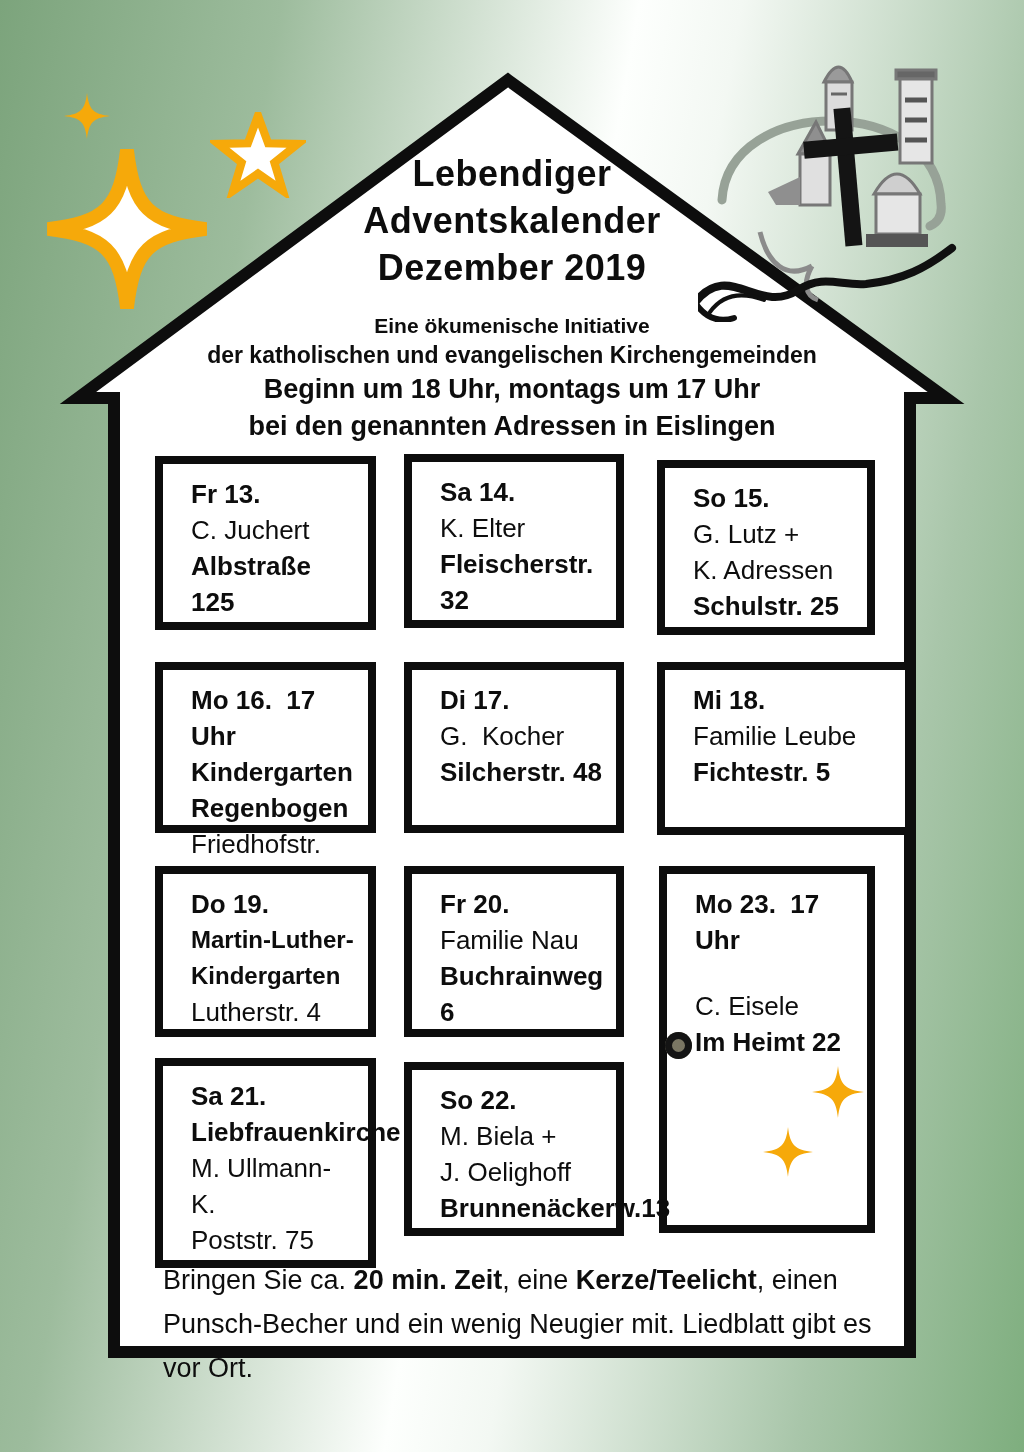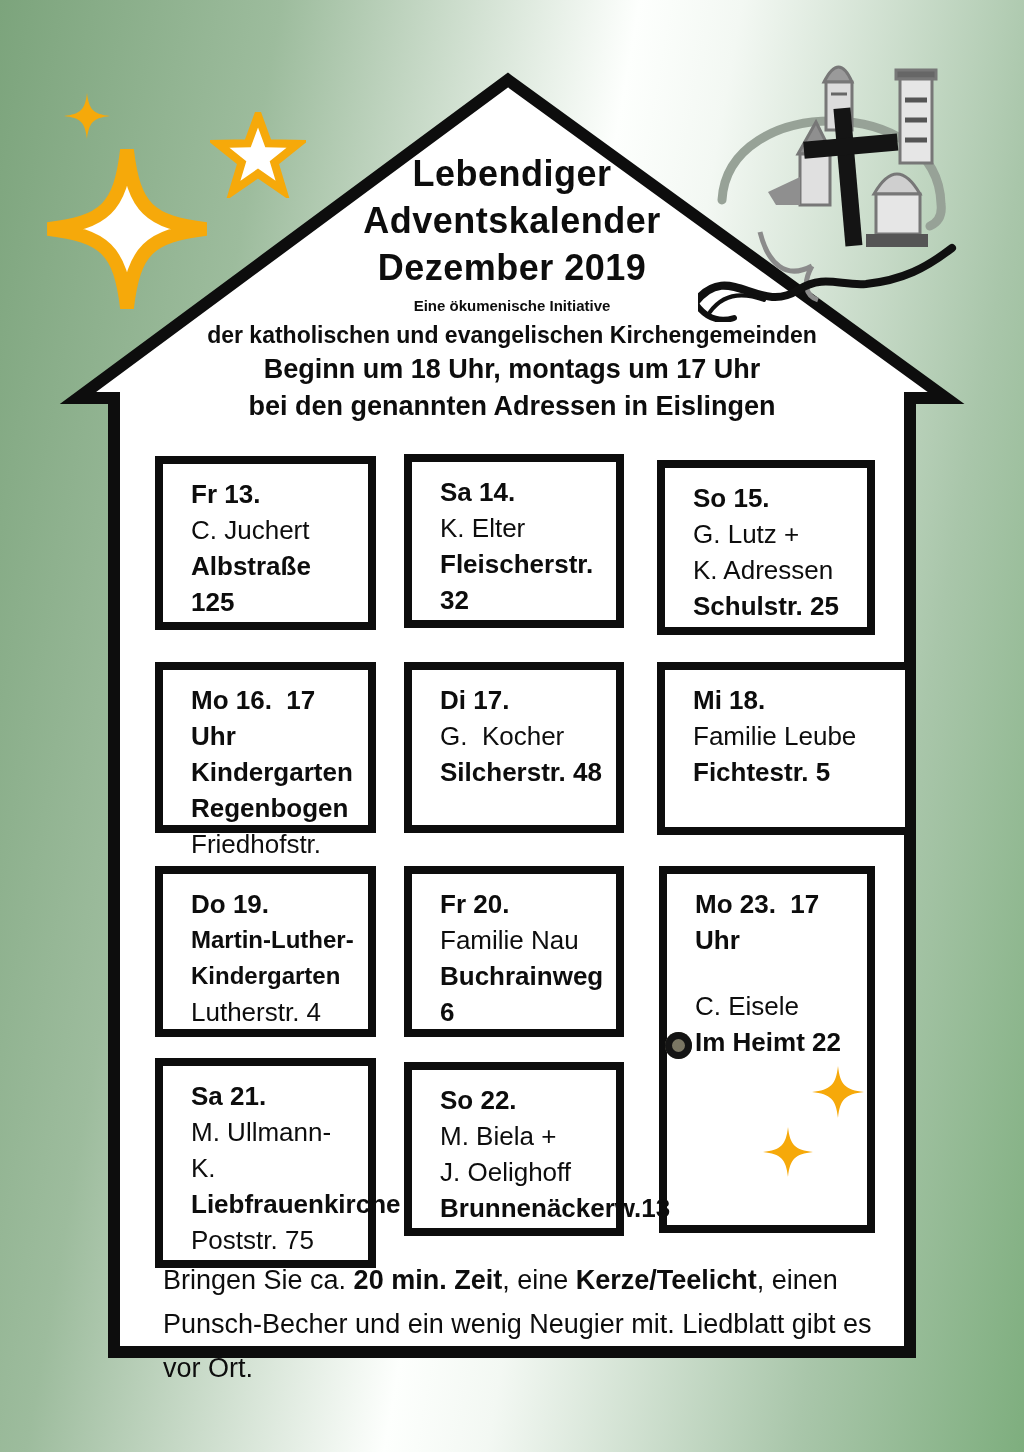--- a/index.html
+++ b/index.html
@@ -12,21 +12,21 @@
     font-family:"Liberation Sans","DejaVu Sans",sans-serif;
     color:#0d0d0d;
   }
   .abs{position:absolute;}
   
   .header{
     position:absolute;left:112px;top:150px;width:800px;
     text-align:center;line-height:47px;
   }
   .title-line{font-size:36px;font-weight:bold;letter-spacing:.5px;}
-  .sub1{font-size:15px;font-weight:bold;line-height:29px;margin-top:0;}
+  .sub1{font-size:21px;font-weight:bold;line-height:29px;margin-top:20px;}
   .sub2{font-size:23px;font-weight:bold;line-height:31px;}
   .info{font-size:27px;font-weight:bold;line-height:37px;}
   
   .cal-box{
     position:absolute;
     box-sizing:border-box;
     border:8px solid #0d0d0d;
     background:#ffffff;
     padding:12px 14px 0 16px;
     font-size:26px;line-height:36px;
@@ -173,22 +173,22 @@
   <div class="door-knob"></div>
   <svg class="abs" style="left:812px;top:1066px" width="52" height="52" viewBox="0 0 100 100">
     <path d="M50,0 C54,36 64,46 100,50 C64,54 54,64 50,100 C46,64 36,54 0,50 C36,46 46,36 50,0 Z" fill="#F6A90A"></path>
   </svg>
   <svg class="abs" style="left:763px;top:1127px" width="50" height="50" viewBox="0 0 100 100">
     <path d="M50,0 C54,36 64,46 100,50 C64,54 54,64 50,100 C46,64 36,54 0,50 C36,46 46,36 50,0 Z" fill="#F6A90A"></path>
   </svg>
 
   <div class="cal-box" style="left:155px;top:1058px;width:221px;height:210px">
     <div class="bl b">Sa 21.</div>
+    <div class="bl b">Liebfrauenkirche</div>
     <div class="bl">M. Ullmann-K.</div>
-    <div class="bl b">Liebfrauenkirche</div>
     <div class="bl">Poststr. 75</div>
   </div>
   <div class="cal-box" style="left:404px;top:1062px;width:220px;height:174px">
     <div class="bl b">So 22.</div>
     <div class="bl">M. Biela +</div>
     <div class="bl">J. Oelighoff</div>
     <div class="bl b">Brunnenäckerw.13</div>
   </div>
 
   <div class="note">

